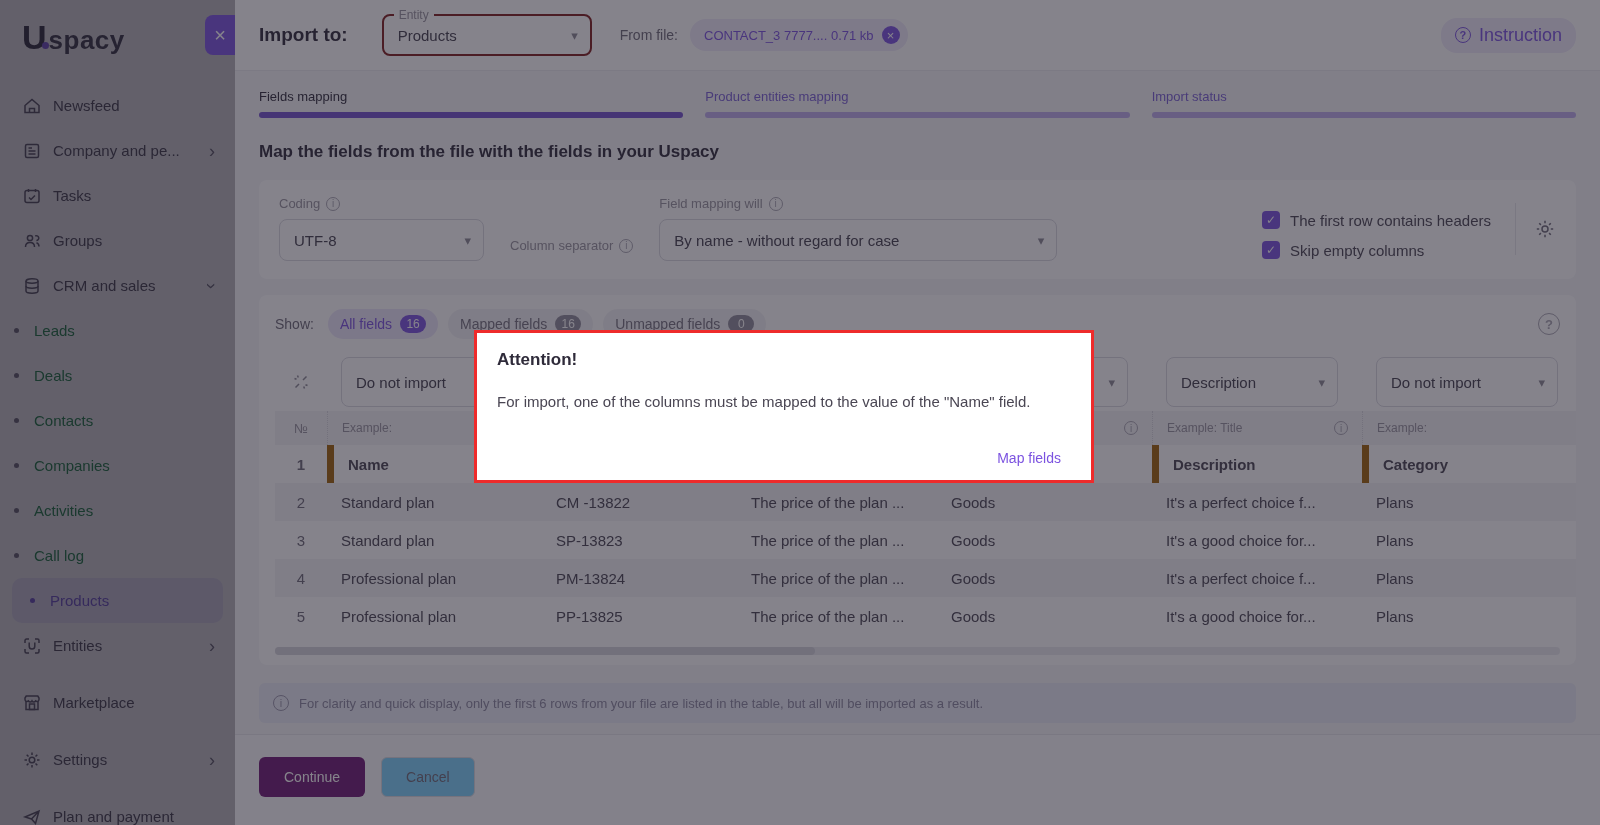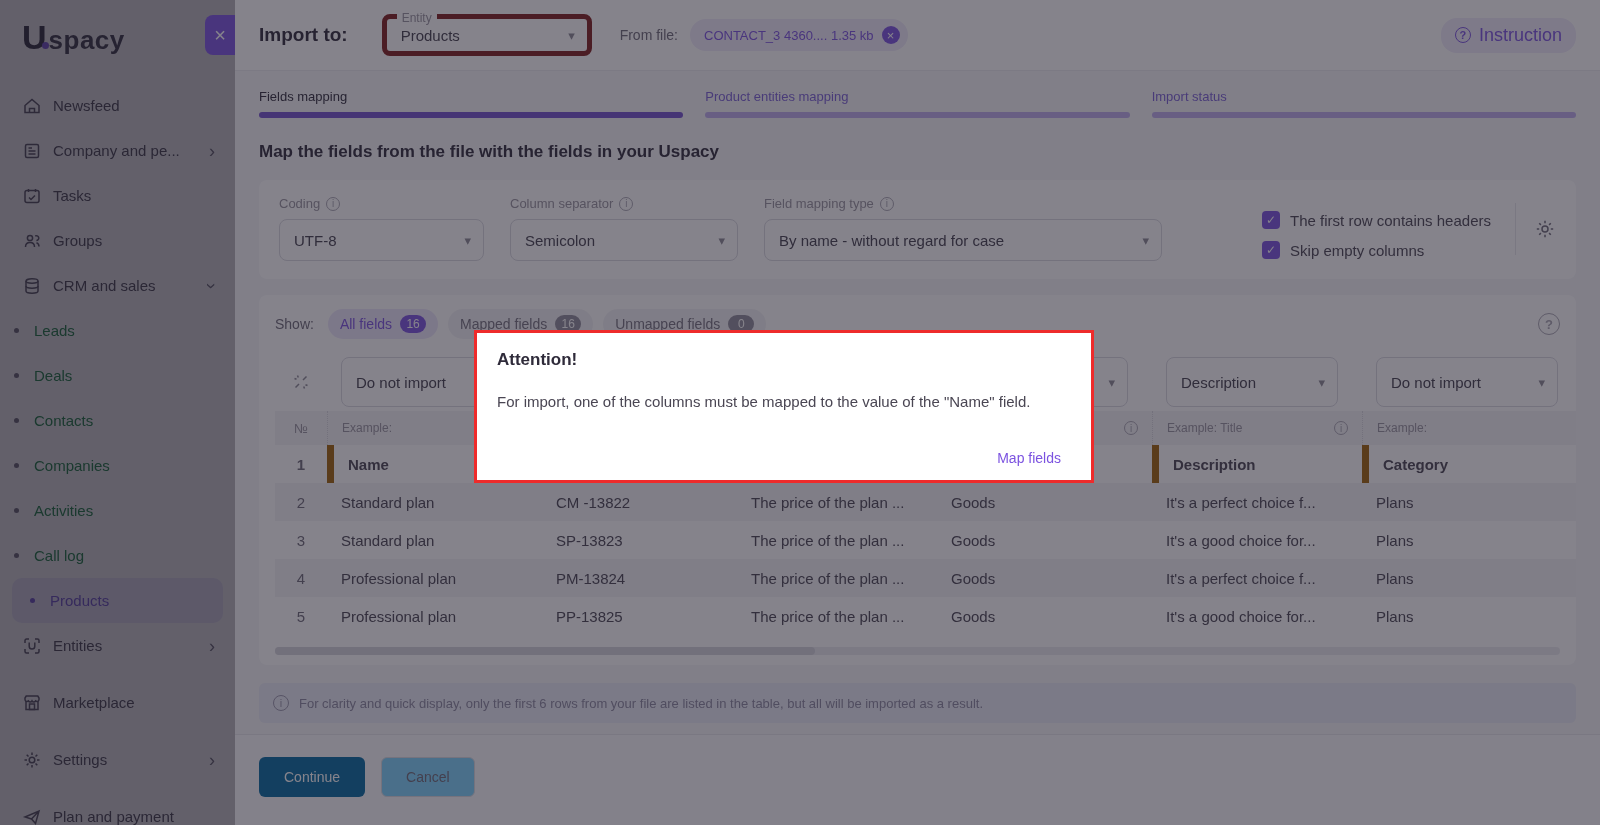--- a/index.html
+++ b/index.html
@@ -25,21 +25,21 @@
   .chev.down { transform:rotate(90deg); }
   .sub-item { display:flex; align-items:center; height:45px; padding-left:14px; color:#15803d; font-size:15px; cursor:pointer; }
   .sub-item .dot { width:5px; height:5px; border-radius:50%; background:#6e6a78; margin-right:15px; flex:0 0 auto; }
   .sub-item.active { background:#ece7fb; border-radius:10px; margin:0 12px 0 12px; padding-left:18px; color:#6d4fd0; }
   .sub-item.active .dot { background:#6d4fd0; }
 
   
   .main { position:absolute; left:235px; top:0; width:1365px; height:825px; background:#f5f6f8; display:flex; flex-direction:column; z-index:1; }
   .hdr { flex:0 0 71px; background:#fff; border-bottom:1px solid #eaeaef; display:flex; align-items:center; padding:0 24px; }
   .hdr-title { font-size:19px; font-weight:bold; color:#2f2b3a; margin-right:34px; }
-  .fld { position:relative; width:210px; height:42px; border:5px solid #7f1d1d; border-radius:8px; background:#fff; display:flex; align-items:center; justify-content:space-between; padding:0 12px 0 14px; cursor:pointer; }
+  .fld { position:relative; width:210px; height:42px; border:2px solid #7f1d1d; border-radius:8px; background:#fff; display:flex; align-items:center; justify-content:space-between; padding:0 12px 0 14px; cursor:pointer; }
   .fld .flabel { position:absolute; top:-8px; left:10px; background:#fff; padding:0 5px; font-size:12px; color:#98949f; }
   .fld .fval { font-size:15px; color:#44404e; }
   .caret::after { content:"▾"; color:#8c8995; font-size:13px; }
   .from-lbl { font-size:14px; color:#6e6a78; margin:0 12px 0 28px; }
   .file-chip { display:flex; align-items:center; gap:8px; background:#efebfb; border-radius:16px; padding:7px 8px 7px 14px; font-size:13px; color:#7b52e0; cursor:pointer; }
   .chip-x { width:18px; height:18px; border-radius:50%; background:#7b52e0; display:flex; align-items:center; justify-content:center; }
   .chip-x::before { content:"×"; color:#fff; font-size:13px; line-height:1; }
   .instruction { margin-left:auto; display:flex; align-items:center; gap:8px; background:#efebfb; border-radius:16px; padding:7px 14px; font-size:18px; color:#7b52e0; cursor:pointer; }
   .q-ic { width:16px; height:16px; border:1.4px solid #7b52e0; border-radius:50%; display:flex; align-items:center; justify-content:center; font-size:11px; font-weight:bold; }
   .q-ic::before { content:"?"; }
@@ -98,21 +98,21 @@
   .data-row.hdr-vals .tcell { border-left:7px solid #a16207; height:100%; display:flex; align-items:center; }
   .data-row.hdr-vals .tcell:first-child { border-left:none; justify-content:center; }
   .hscroll { margin-top:12px; height:8px; border-radius:4px; background:#ececf0; position:relative; }
   .hthumb { position:absolute; left:0; top:0; height:8px; width:42%; border-radius:4px; background:#d5d5db; cursor:grab; }
 
   .info-bar { margin-top:18px; height:40px; background:#e9ebf5; border-radius:6px; display:flex; align-items:center; gap:10px; padding:0 14px; font-size:13px; color:#8b88a0; }
   .info-bar .i-ic { width:16px; height:16px; font-size:11px; border-color:#9a97ad; color:#9a97ad; }
 
   .footer { margin-top:auto; border-top:1px solid #e6e6ec; background:#fbfbfc; padding:22px 24px 28px; display:flex; gap:16px; }
   .btn { font-size:14px; border-radius:6px; padding:11px 24px; cursor:pointer; border:1px solid transparent; }
-  .btn-primary { background:#0369a1; color:#fff; }
+  .btn-primary { background:#701a75; color:#fff; }
   .btn-ghost { background:#7dd3fc; color:#6e6a79; border-color:#dcdce2; }
 
   
   .overlay { position:absolute; inset:0; background:rgba(33,29,44,0.55); z-index:50; }
   .modal { position:absolute; left:474px; top:330px; width:620px; height:153px; background:#fff; border:3px solid #ee2b2b; z-index:60; padding:17px 30px 14px 20px; display:flex; flex-direction:column; }
   .modal-title { font-size:17px; font-weight:600; color:#2f2b3a; }
   .modal-body { margin-top:23px; font-size:15px; color:#4a4653; }
   .modal-action { margin-top:auto; align-self:flex-end; color:#7b52e0; font-size:14px; font-weight:500; cursor:pointer; }
 </style>
 </head>
@@ -252,21 +252,21 @@
   <section class="main">
 
     <div class="hdr">
       <span class="hdr-title">Import to:</span>
       <div class="fld caret">
         <span class="flabel">Entity</span>
         <span class="fval">Products</span>
       </div>
       <span class="from-lbl">From file:</span>
       <div class="file-chip">
-        <span>CONTACT_3 4360.... 1.35 kb</span>
+        <span>CONTACT_3 7777.... 0.71 kb</span>
         <span class="chip-x"></span>
       </div>
       <div class="instruction">
         <span class="q-ic"></span>
         <span>Instruction</span>
       </div>
     </div>
 
     <div class="content">
 
@@ -295,27 +295,24 @@
             </div>
           <div class="sel caret w-coding">
               <span>UTF-8</span>
             </div>
         </div>
         <div class="fgroup">
           <div class="glabel">
               <span>Column separator</span>
               <span class="i-ic"></span>
             </div>
-          <div class="sel caret w-sep">
-              <span>Semicolon</span>
-            </div>
         </div>
         <div class="fgroup">
           <div class="glabel">
-              <span>Field mapping type</span>
+              <span>Field mapping will</span>
               <span class="i-ic"></span>
             </div>
           <div class="sel caret w-map">
               <span>By name - without regard for case</span>
             </div>
         </div>
         <div class="checks">
           <div class="check-row">
             <span class="cb"></span>
             <span>The first row contains headers</span>

